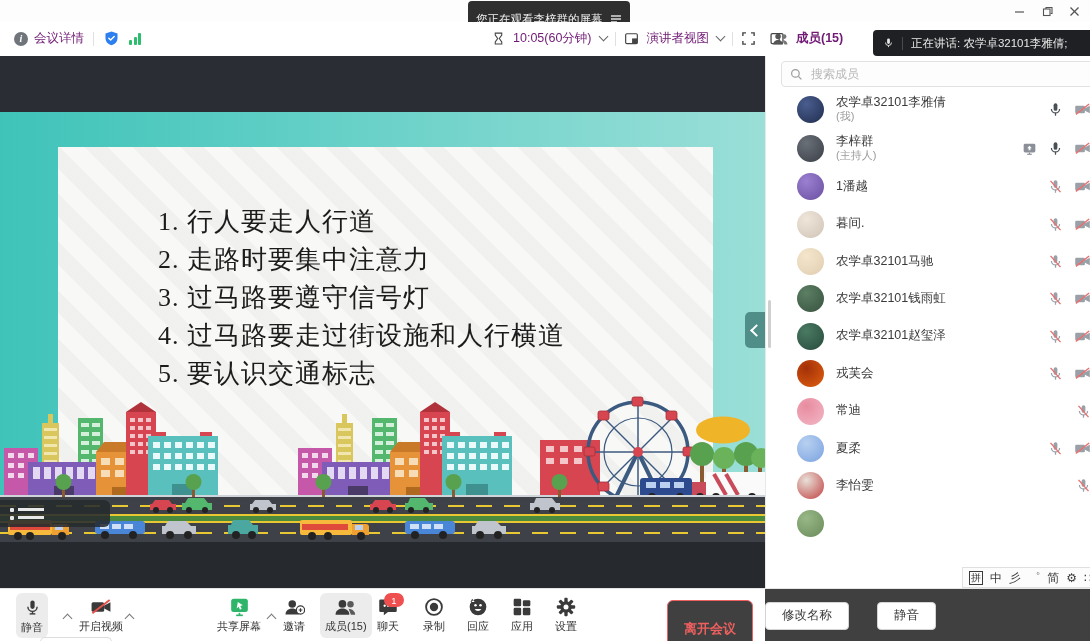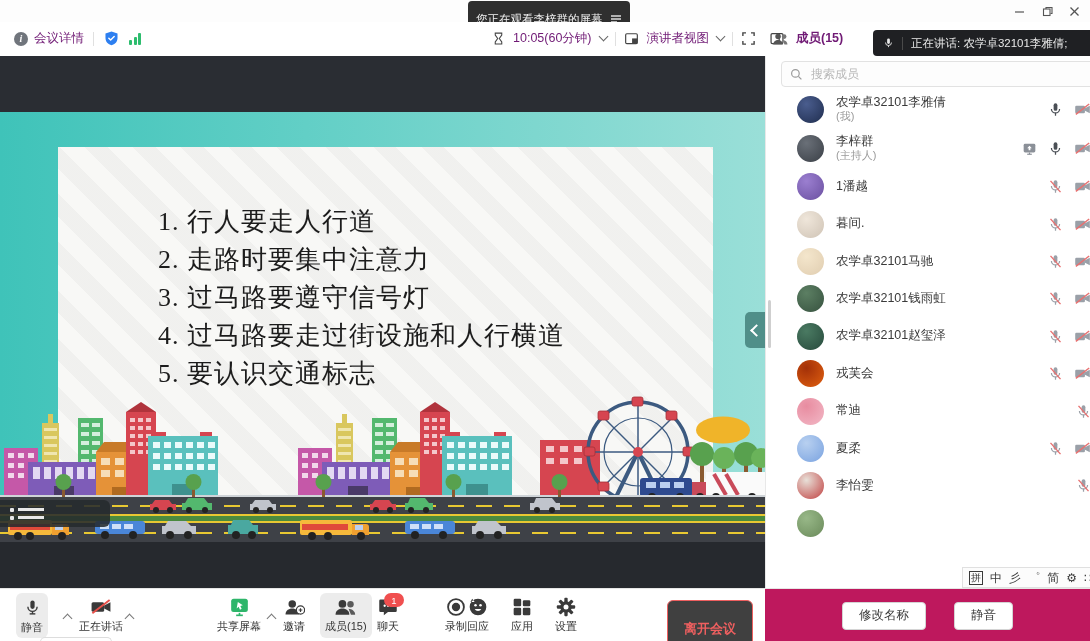--- a/index.html
+++ b/index.html
@@ -52,22 +52,22 @@
   #search-box input::placeholder{color:#b8b8b8;}
   #member-list{position:absolute;left:16px;top:34px;width:325px;height:498px;overflow:hidden;}
   .member-row{display:flex;align-items:center;padding:0 16px 0 15px;height:37.4px;}
   .member-row.tall{height:39px;}
   .avatar{width:27px;height:27px;border-radius:50%;margin-right:12px;flex:none;}
   .m-texts{display:flex;flex-direction:column;line-height:1.25;}
   .m-name{font-size:12.5px;color:#3a3a3a;white-space:nowrap;}
   .m-sub{font-size:11px;color:#9a9a9a;}
   .m-icons{margin-left:auto;display:flex;gap:11px;align-items:center;}
   #panel-scrollbar{position:absolute;left:2px;top:244px;width:3px;height:48px;background:#cfcfcf;border-radius:2px;}
-  #panel-footer{position:absolute;left:765px;top:588px;width:325px;height:53px;background:#be185d;border-top:1px solid #e6e6e6;
-      display:flex;align-items:center;justify-content:center;gap:28px;z-index:20;}
+  #panel-footer{position:absolute;left:765px;top:588px;width:325px;height:53px;background:#404040;border-top:1px solid #e6e6e6;
+      display:flex;align-items:center;gap:28px;z-index:20;}
   .panel-btn{height:26px;padding:0 16px;border:1px solid #d4d4d4;border-radius:4px;background:#fff;
       font-size:12.5px;color:#3a3a3a;display:flex;align-items:center;}
   
   #toast{position:absolute;left:873px;top:30px;width:217px;height:26px;background:#1f2023;border-radius:4px 0 0 4px;
       display:flex;align-items:center;gap:8px;padding:0 6px 0 10px;z-index:60;}
   #toast .t-div{width:1px;height:13px;background:#4a4a4a;}
   #toast span{color:#e8e8e8;font-size:11.5px;white-space:nowrap;}
   
   #ime{position:absolute;left:962px;top:567px;height:19px;display:flex;align-items:center;gap:7px;
       background:rgba(252,252,252,.95);border:1px solid #e0e0e0;padding:0 6px;z-index:30;}
@@ -735,21 +735,21 @@
       <span class="lbl">静音</span>
     </div>
     <div class="caret-up" style="position:absolute;left:64px;top:22px;"></div>
 
     <div class="bt-item" style="left:74px;">
       <svg width="22" height="20" viewBox="0 0 28 24">
         <rect x="2" y="6" width="16" height="12" rx="2" fill="#3a3a3a"></rect>
         <path d="M18 10l8-4v12l-8-4z" fill="#3a3a3a"></path>
         <line x1="3" y1="20" x2="25" y2="3" stroke="#e8504a" stroke-width="2.4"></line>
       </svg>
-      <span class="lbl">正在讲话</span>
+      <span class="lbl">开启视频</span>
     </div>
     <div class="caret-up" style="position:absolute;left:126px;top:22px;"></div>
 
     <div class="bt-item" style="left:212px;">
       <svg width="21" height="20" viewBox="0 0 24 24">
         <rect x="2" y="2" width="20" height="16" rx="3" fill="#2eb56a"></rect>
         <path d="M10 6l6 4-3 .8 1.6 3.4-2 1-1.6-3.5-2.4 2z" fill="#fff"></path>
         <line x1="12" y1="19" x2="12" y2="22" stroke="#2eb56a" stroke-width="2"></line>
         <line x1="8" y1="22" x2="16" y2="22" stroke="#2eb56a" stroke-width="2"></line>
       </svg>
@@ -785,21 +785,21 @@
               <circle cx="8" cy="10.5" r="1.4"></circle>
               <circle cx="12" cy="10.5" r="1.4"></circle>
               <circle cx="16" cy="10.5" r="1.4"></circle>
             </g>
         </svg>
         <div class="badge">1</div>
       </div>
       <span class="lbl">聊天</span>
     </div>
 
-    <div class="bt-item" style="left:440px;">
+    <div class="bt-item" style="left:418px;">
       <svg width="20" height="20" viewBox="0 0 24 24">
         <circle cx="12" cy="12" r="9.5" fill="none" stroke="#3a3a3a" stroke-width="2.2"></circle>
         <circle cx="12" cy="12" r="5" fill="#3a3a3a"></circle>
       </svg>
       <span class="lbl">录制</span>
     </div>
 
     <div class="bt-item" style="left:462px;">
       <svg width="20" height="20" viewBox="0 0 24 24">
         <path d="M12 2a10 10 0 1 0 0 20 10 10 0 0 0 0-20zM5 2l3 4H3z" fill="#3a3a3a"></path>

